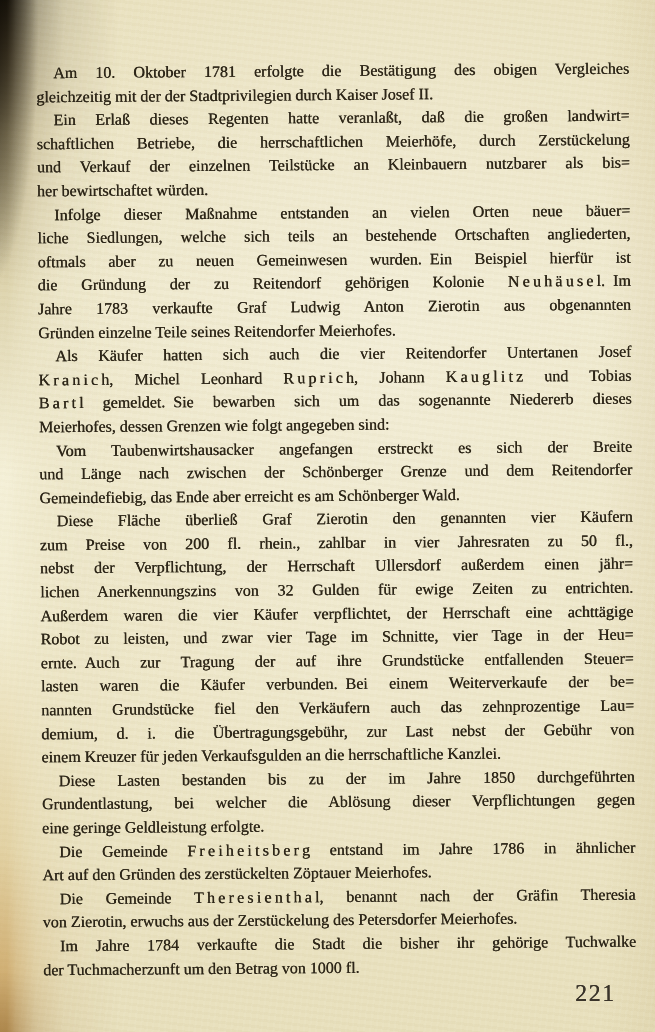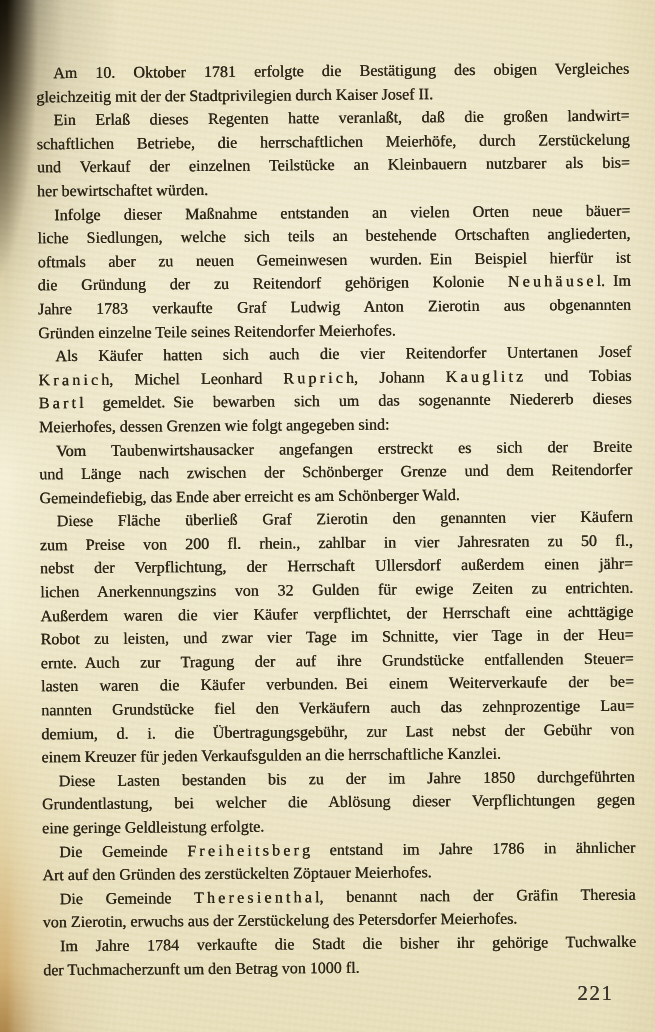--- a/index.html
+++ b/index.html
@@ -77,21 +77,21 @@
   }
   .line.first { text-indent: 17px; }
   .line.last { text-align: left; text-align-last: auto; }
   .pagenum {
     position: absolute;
     left: 524px;
     top: 925px;
     width: 56px;
     text-align: center;
     font-family: "Liberation Serif", serif;
-    font-size: 21px;
+    font-size: 24px;
     line-height: 22px;
     letter-spacing: 1.5px;
     color: var(--pagenum-ink);
     text-shadow: 0.2px 0 0 currentColor;
   }
 </style>
 </head>
 <body>
 
 <div class="scan">

